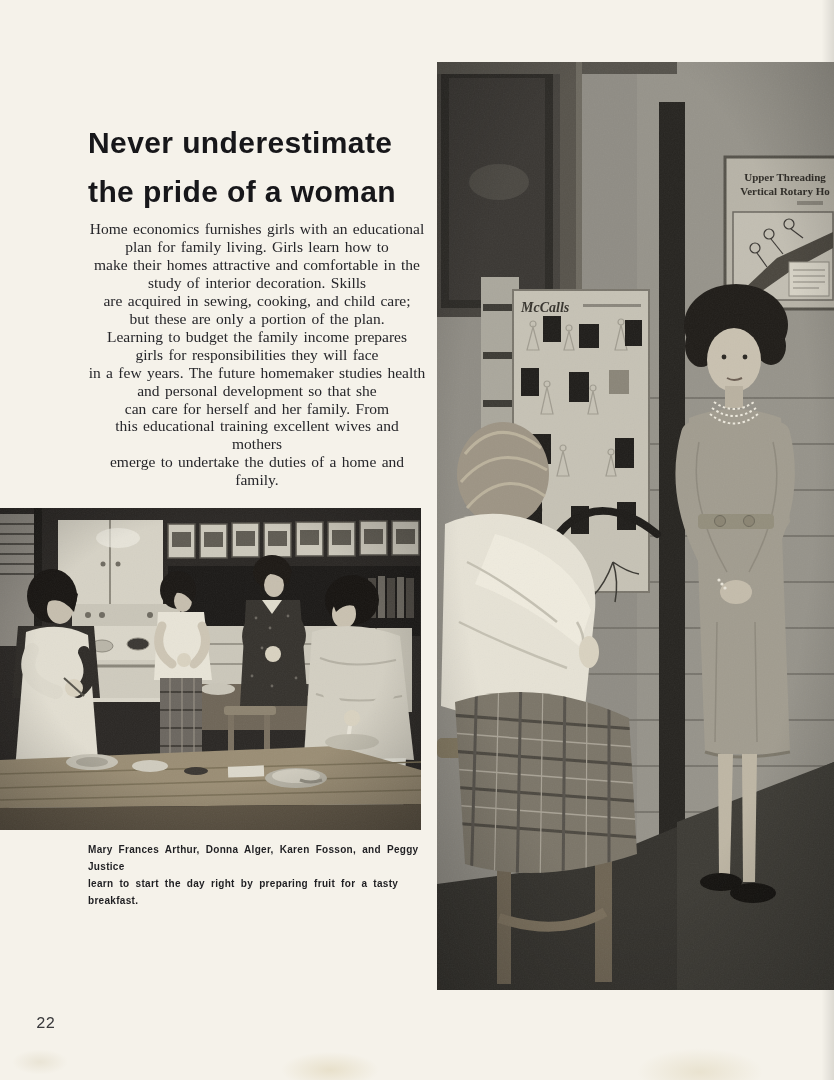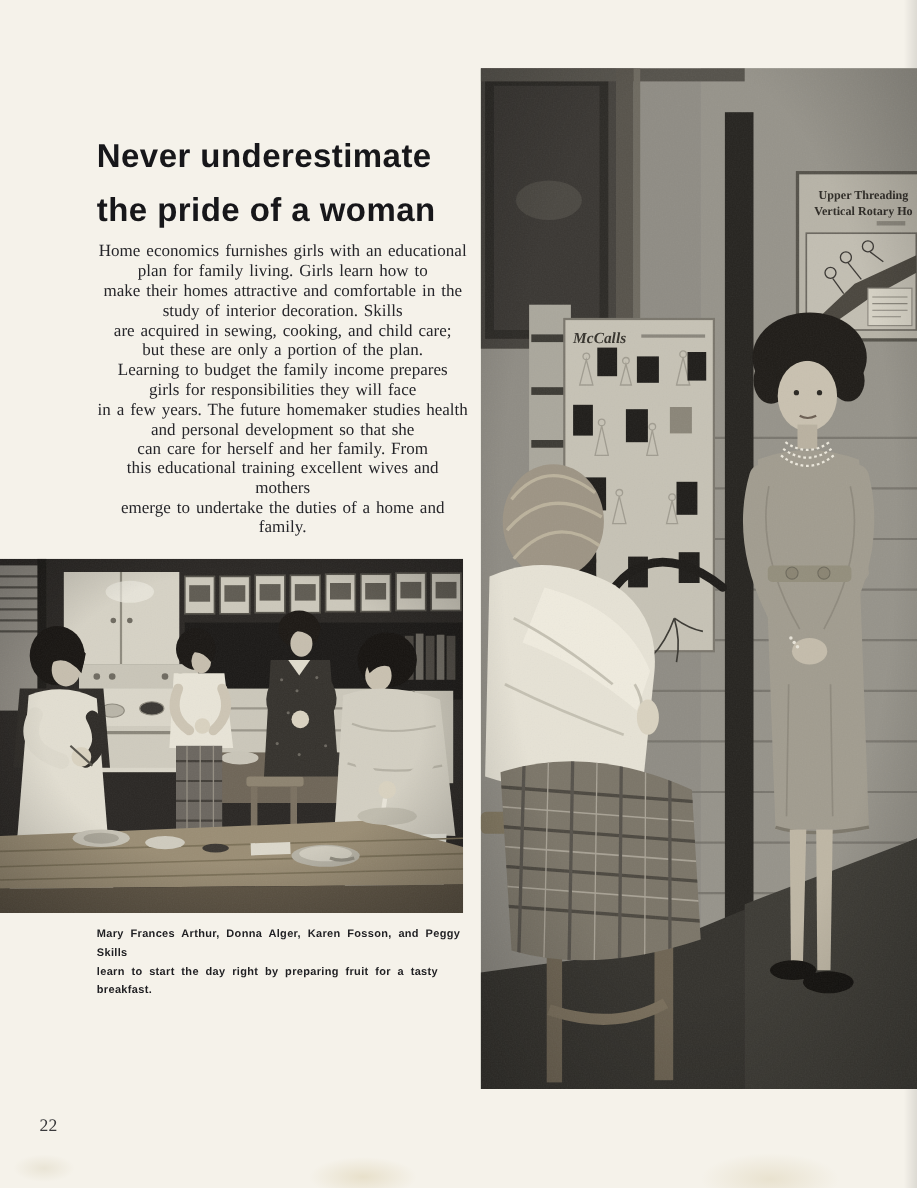--- a/index.html
+++ b/index.html
@@ -29,21 +29,21 @@
   .caption {
     position:absolute;
     font-size:10px; font-weight:bold; color:#1f1f22;
     letter-spacing:.3px; word-spacing:3px; line-height:17px;
     white-space:pre-line;
   }
   .caption-kitchen { left:88px; top:841px; width:345px; }
   .caption-model   { left:228px; top:951px; width:220px; }
   .page-number {
     position:absolute; left:36px; top:1015px;
-    font-family:Liberation Serif, serif; font-size:16px; color:#3a3a3c;
+    font-family:Liberation Mono, monospace; font-size:16px; color:#3a3a3c;
   }
   .photo { position:absolute; display:block; }
   .photo svg { display:block; width:100%; height:100%; }
   .photo-model   { left:437px; top:62px; width:397px; height:928px; }
   .photo-kitchen { left:0px;  top:508px; width:421px; height:322px; }
 </style>
 </head>
 <body>
 
 <div class="page">
@@ -520,18 +520,18 @@
           <ellipse cx="296" cy="268" rx="24" ry="7" fill="#cfcbbe"></ellipse>
         <ellipse cx="352" cy="234" rx="27" ry="8" fill="#c0bcae"></ellipse>
         <path d="M322 272 Q 310 276 300 272" stroke="#8e8a7e" stroke-width="3" fill="none"></path>
       </g>
 
       <rect width="421" height="322" fill="url(#vigL)"></rect>
       <rect width="421" height="322" filter="url(#grainL)"></rect>
     </svg>
   </figure>
 
-  <p class="caption caption-kitchen" style="margin:0;">Mary Frances Arthur, Donna Alger, Karen Fosson, and Peggy Skills
+  <p class="caption caption-kitchen" style="margin:0;">Mary Frances Arthur, Donna Alger, Karen Fosson, and Peggy Justice
 learn to start the day right by preparing fruit for a tasty breakfast.</p>
 
   <div class="page-number">22</div>
 
 </div>
 
 </body></html>

